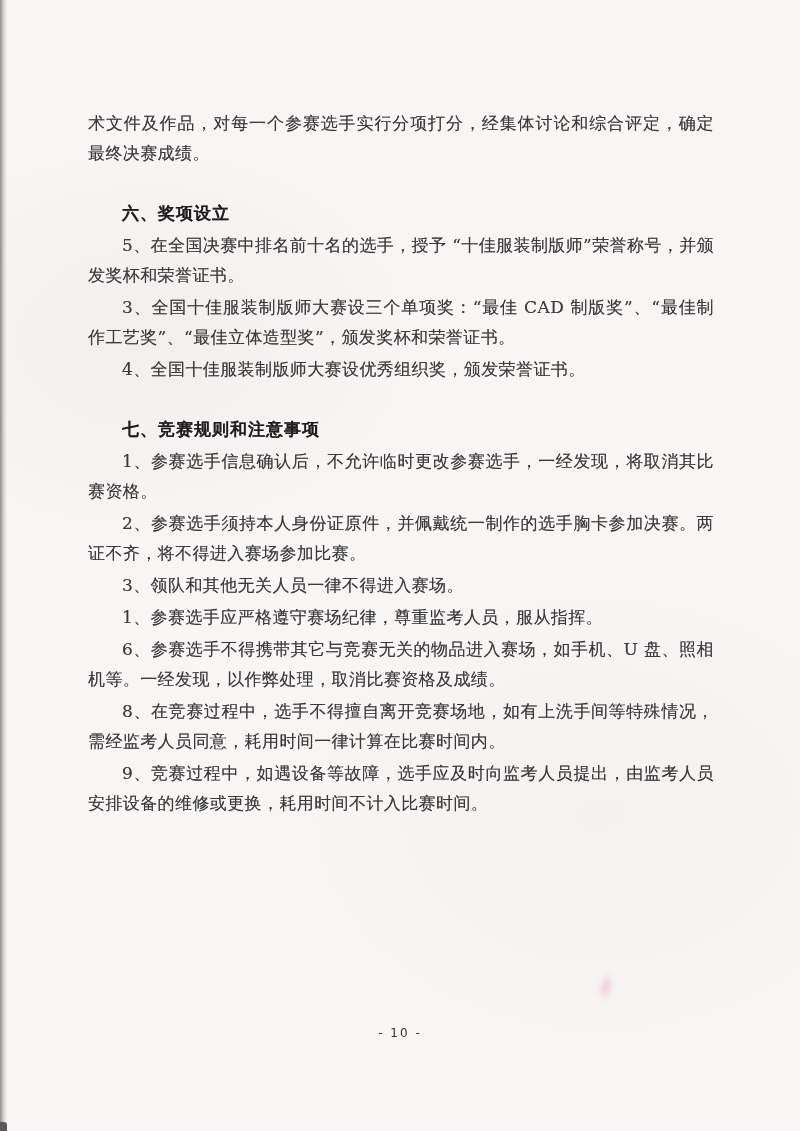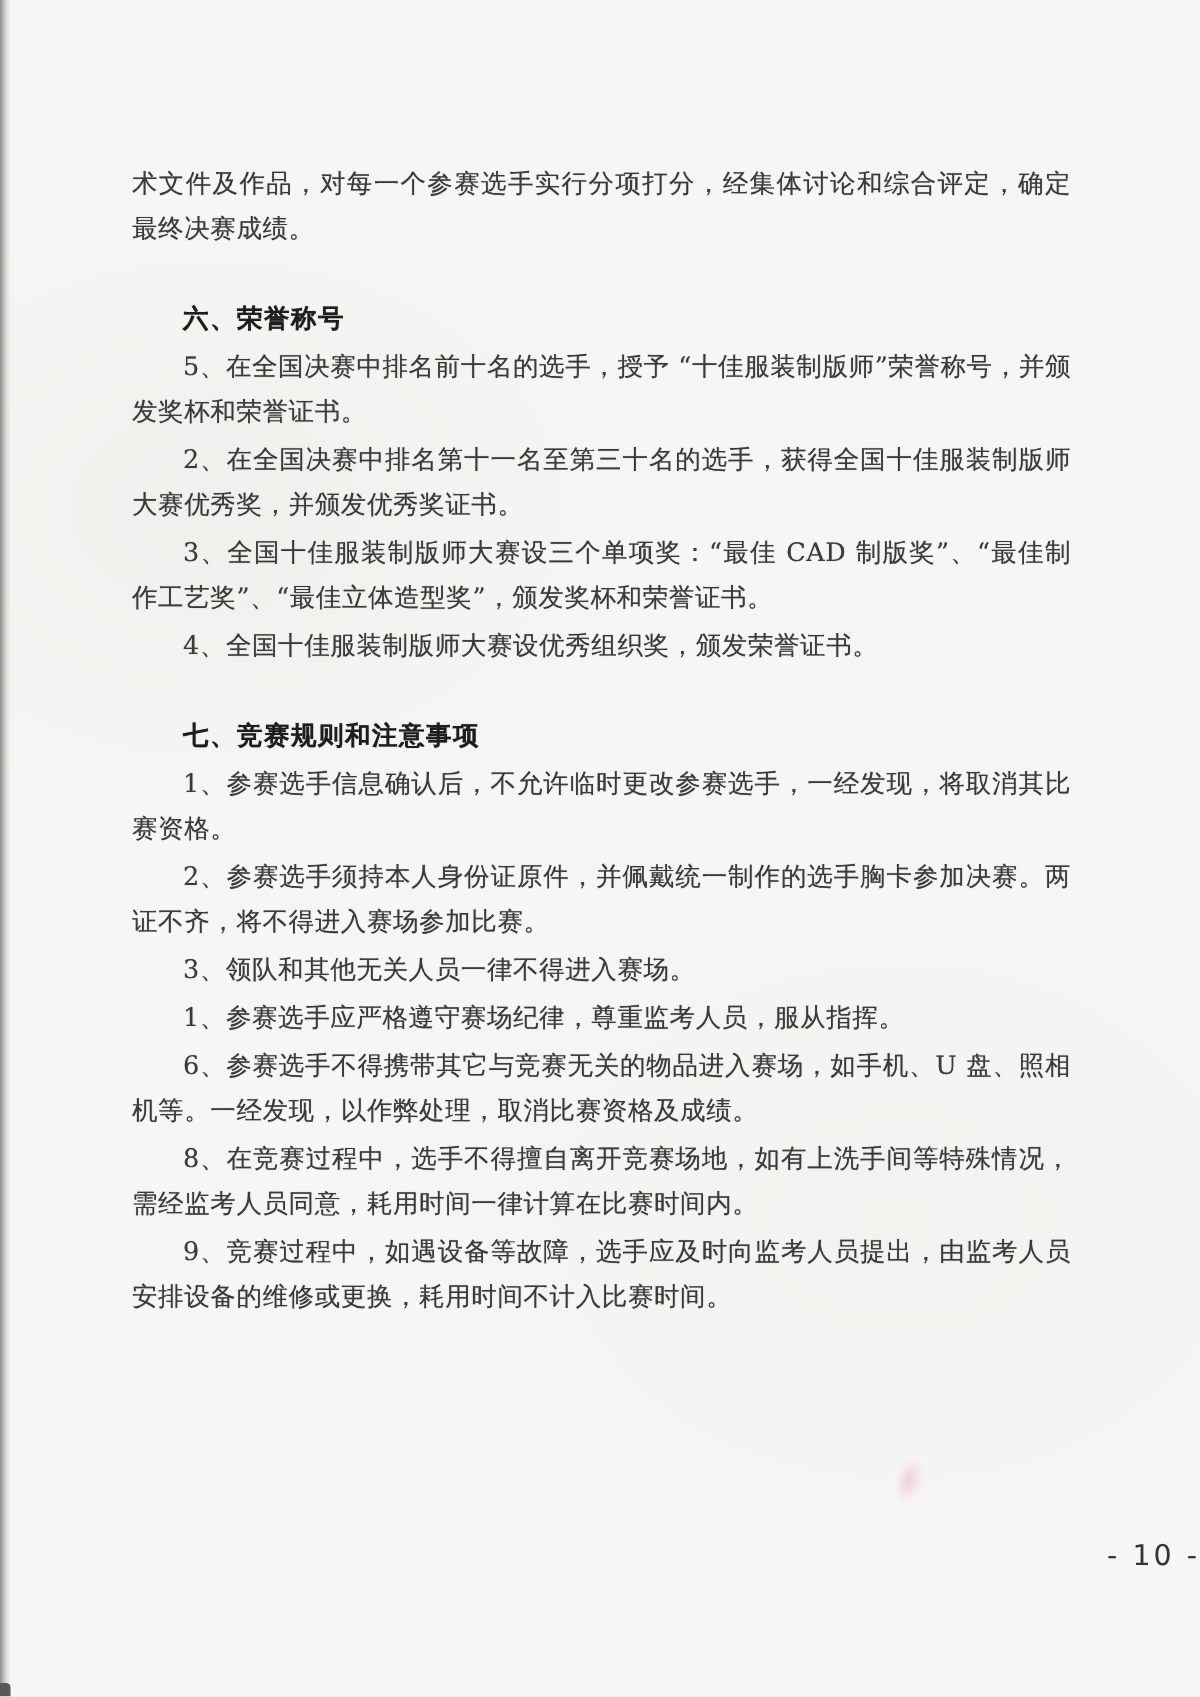--- a/index.html
+++ b/index.html
@@ -65,44 +65,43 @@
     color: #1d1d1f;
     text-indent: 2em;
     margin: 30px 0 2px 0 !important;
     letter-spacing: 1px;
     text-shadow: 0 0 0.5px rgba(29,29,31,0.6);
   }
   .page-number {
     position: absolute;
     left: 0; top: 1026px;
     width: 800px;
-    text-align: right;
-    font-size: 19px;
+    text-align: center;
+    font-size: 12px;
     color: #333335;
     letter-spacing: 2px;
     font-family: "DejaVu Sans", sans-serif;
   }
 </style>
 </head>
 <body>
 
 <div class="page">
 
   <div class="scan-edge-left"></div>
   <div class="scan-corner-mark"></div>
   <div class="pink-smudge"></div>
 
   <div class="content">
 
     <p>术文件及作品，对每一个参赛选手实行分项打分，经集体讨论和综合评定，确定最终决赛成绩。</p>
 
-    <p class="section-heading">六、荣誉称号</p>
+    <p class="section-heading">六、奖项设立</p>
 
     <p class="para-indent">5、在全国决赛中排名前十名的选手，授予 “十佳服装制版师”荣誉称号，并颁发奖杯和荣誉证书。</p>
-    <p class="para-indent">2、在全国决赛中排名第十一名至第三十名的选手，获得全国十佳服装制版师大赛优秀奖，并颁发优秀奖证书。</p>
     <p class="para-indent">3、全国十佳服装制版师大赛设三个单项奖：“最佳 CAD 制版奖”、“最佳制作工艺奖”、“最佳立体造型奖”，颁发奖杯和荣誉证书。</p>
     <p class="para-indent">4、全国十佳服装制版师大赛设优秀组织奖，颁发荣誉证书。</p>
 
     <p class="section-heading">七、竞赛规则和注意事项</p>
 
     <p class="para-indent">1、参赛选手信息确认后，不允许临时更改参赛选手，一经发现，将取消其比赛资格。</p>
     <p class="para-indent">2、参赛选手须持本人身份证原件，并佩戴统一制作的选手胸卡参加决赛。两证不齐，将不得进入赛场参加比赛。</p>
     <p class="para-indent">3、领队和其他无关人员一律不得进入赛场。</p>
     <p class="para-indent">1、参赛选手应严格遵守赛场纪律，尊重监考人员，服从指挥。</p>
     <p class="para-indent">6、参赛选手不得携带其它与竞赛无关的物品进入赛场，如手机、U 盘、照相机等。一经发现，以作弊处理，取消比赛资格及成绩。</p>

